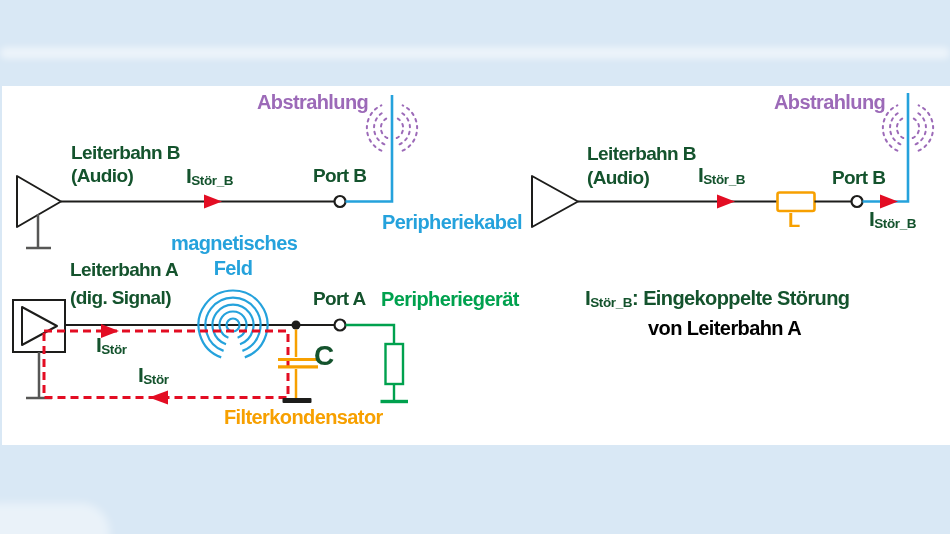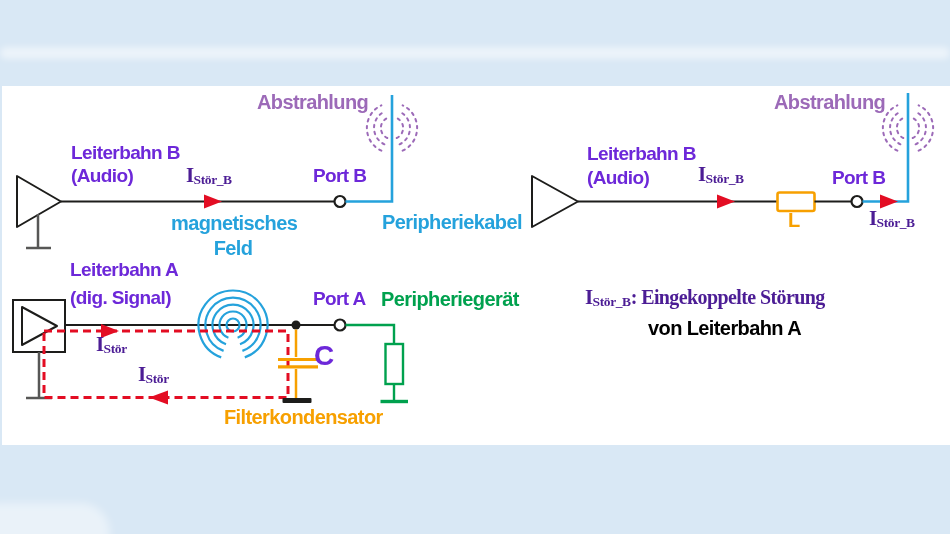--- a/index.html
+++ b/index.html
@@ -16,29 +16,29 @@
     position:absolute; left:-30px; top:503px; width:140px; height:60px;
     background:rgba(255,255,255,0.45); border-radius:40px; filter:blur(4px);
   }
   #panel {
     position:absolute; left:2px; top:86px; width:948px; height:359px;
     background:#ffffff;
   }
   svg.wires { position:absolute; left:0; top:0; }
   .t {
     position:absolute; font-weight:bold; font-size:19px; letter-spacing:-0.6px;
-    line-height:1; white-space:nowrap; color:#6d28d9;
+    line-height:1; white-space:nowrap; color:#14532d;
   }
   .t20 { font-size:20px; }
   .blue   { color:#25a2dc; }
   .green  { color:#00a14e; }
   .orange { color:#f7a000; }
   .red    { color:#000000; }
   .purple { color:#9c6ab8; }
-  .cur { color:#4c1d95;font-family:Liberation Serif, serif; }
+  .cur { color:#14532d; }
   .cur .ib { font-size:21px; }
   .cur sub { font-size:13.5px; letter-spacing:-0.4px; position:relative; top:2px; vertical-align:baseline; }
   .cap-c { font-size:28px; letter-spacing:0; }
   .center { text-align:center; line-height:1.25; }
 </style>
 </head>
 <body>
 
 <div id="stage">
 
@@ -124,21 +124,21 @@
 
   <div class="t" style="left:71px; top:143px">Leiterbahn B</div>
   <div class="t" style="left:71px; top:166px">(Audio)</div>
   <div class="t cur" style="left:186px; top:165px"><span class="ib">I</span><sub>Stör_B</sub></div>
   <div class="t" style="left:313px; top:166px">Port B</div>
   <div class="t t20 purple" style="left:257px; top:92px">Abstrahlung</div>
   <div class="t t20 blue" style="left:382px; top:212px">Peripheriekabel</div>
 
   <div class="t" style="left:70px; top:260px">Leiterbahn A</div>
   <div class="t" style="left:70px; top:288px">(dig. Signal)</div>
-  <div class="t t20 blue center" style="left:171px; top:211px; width:124px">
+  <div class="t t20 blue center" style="left:171px; top:231px; width:124px">
     <div>magnetisches</div>
     <div>Feld</div>
   </div>
   <div class="t cur" style="left:96px; top:334px"><span class="ib">I</span><sub>Stör</sub></div>
   <div class="t cur" style="left:138px; top:364px"><span class="ib">I</span><sub>Stör</sub></div>
   <div class="t" style="left:313px; top:289px">Port A</div>
   <div class="t t20 green" style="left:381px; top:289px">Peripheriegerät</div>
   <div class="t cap-c" style="left:314px; top:342px">C</div>
   <div class="t t20 orange" style="left:224px; top:407px">Filterkondensator</div>
 

